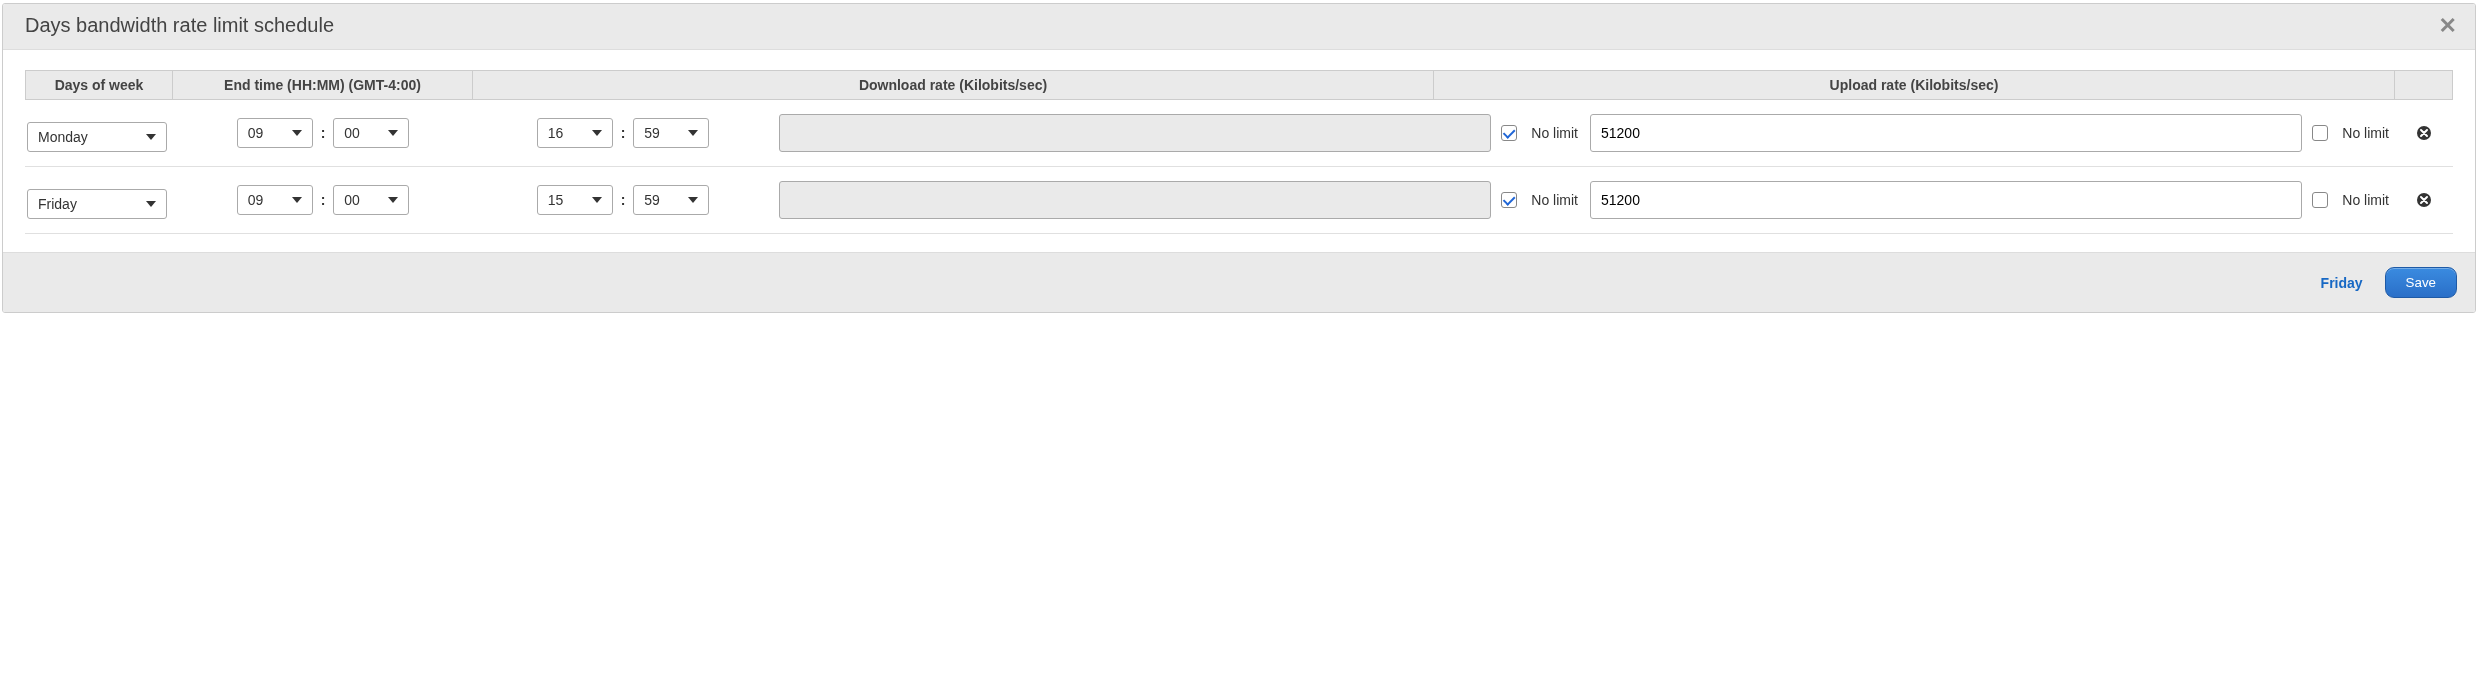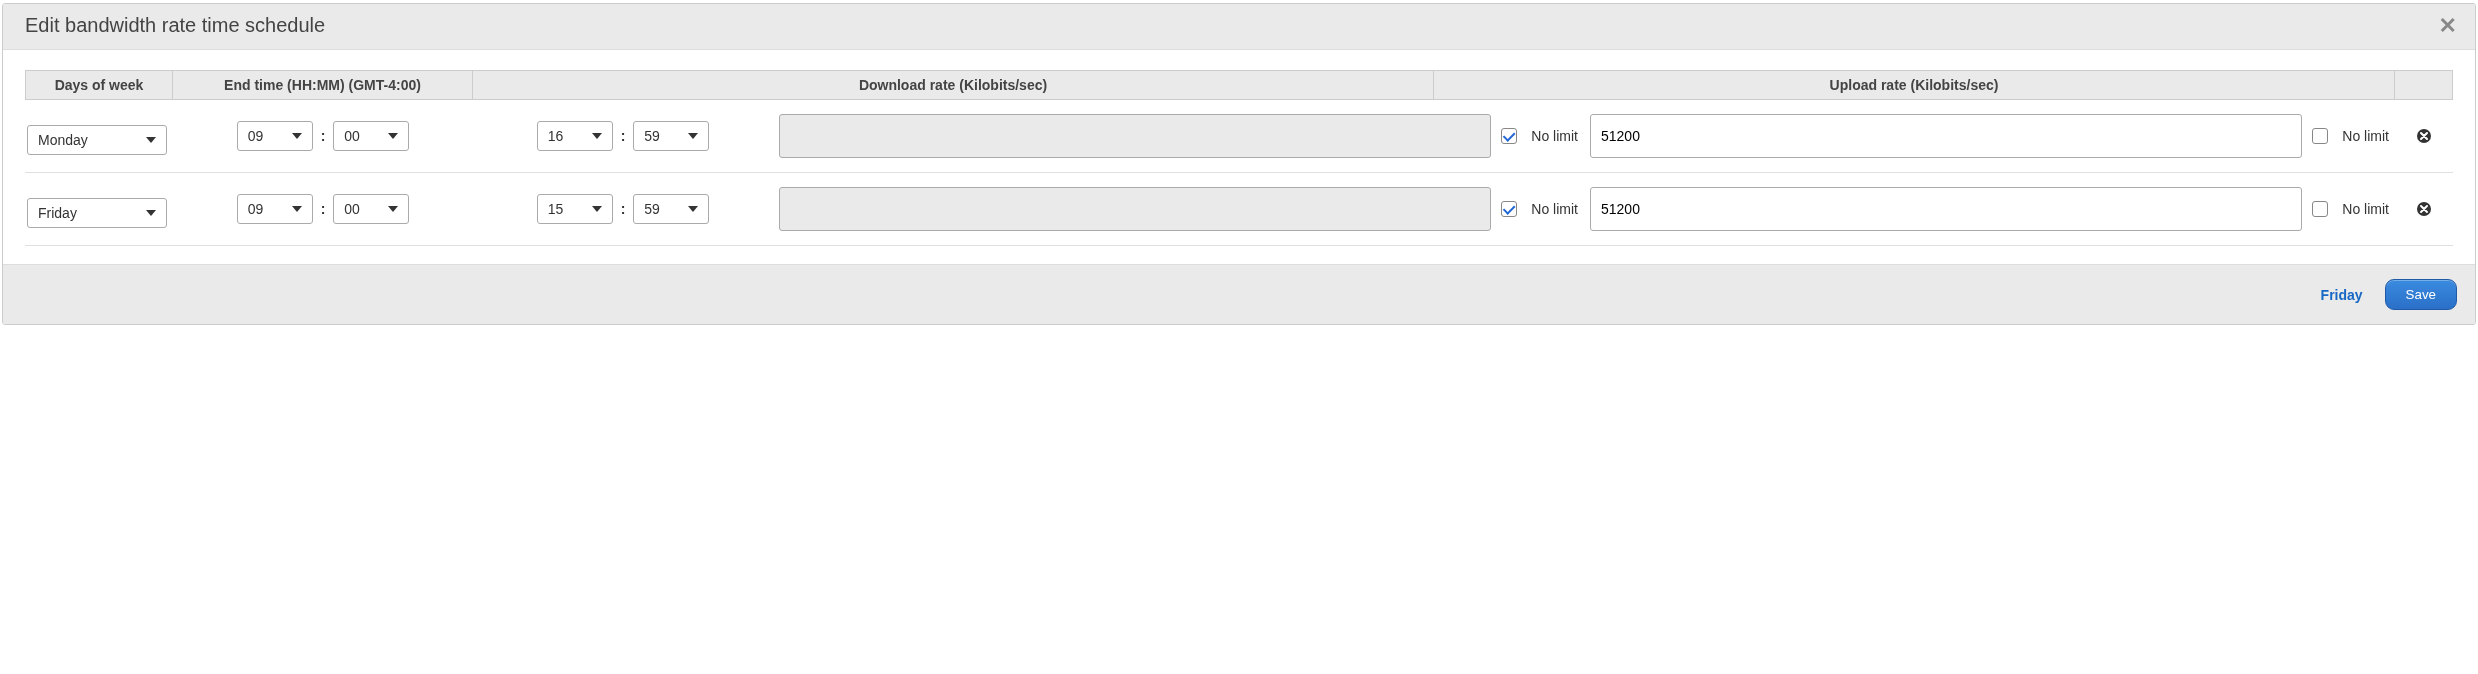--- a/index.html
+++ b/index.html
@@ -106,21 +106,21 @@
     gap: 8px;
   }
   .colon { font-weight: 700; color: #333; }
   .rate-cell {
     display: flex;
     align-items: center;
     gap: 10px;
   }
   .rate-input {
     flex: 1;
-    height: 44px;
+    height: 38px;
     border: 1px solid #aaa;
     border-radius: 3px;
     padding: 1px 10px;
     font-size: 14px;
     background: #fff;
   }
   .rate-input:disabled {
     background: #eaeaea;
     color: #888;
   }
@@ -195,21 +195,21 @@
     cursor: pointer;
     box-shadow: inset 0 1px 0 rgba(255,255,255,.3);
   }
 </style>
 </head>
 <body>
 
 <div class="dialog">
 
   <div class="dialog-header">
-    <div class="dialog-title">Edit bandwidth rate time schedule</div>
+    <div class="dialog-title">Days bandwidth rate limit schedule</div>
     <div class="close-x">✕</div>
   </div>
 
   <div class="dialog-body">
     <div class="schedule-table">
 
       <div class="thead-row">
         <div class="th col-day">Days of week</div>
         <div class="th col-end">End time (HH:MM) (GMT-4:00)</div>
         <div class="th col-dl">Download rate (Kilobits/sec)</div>

